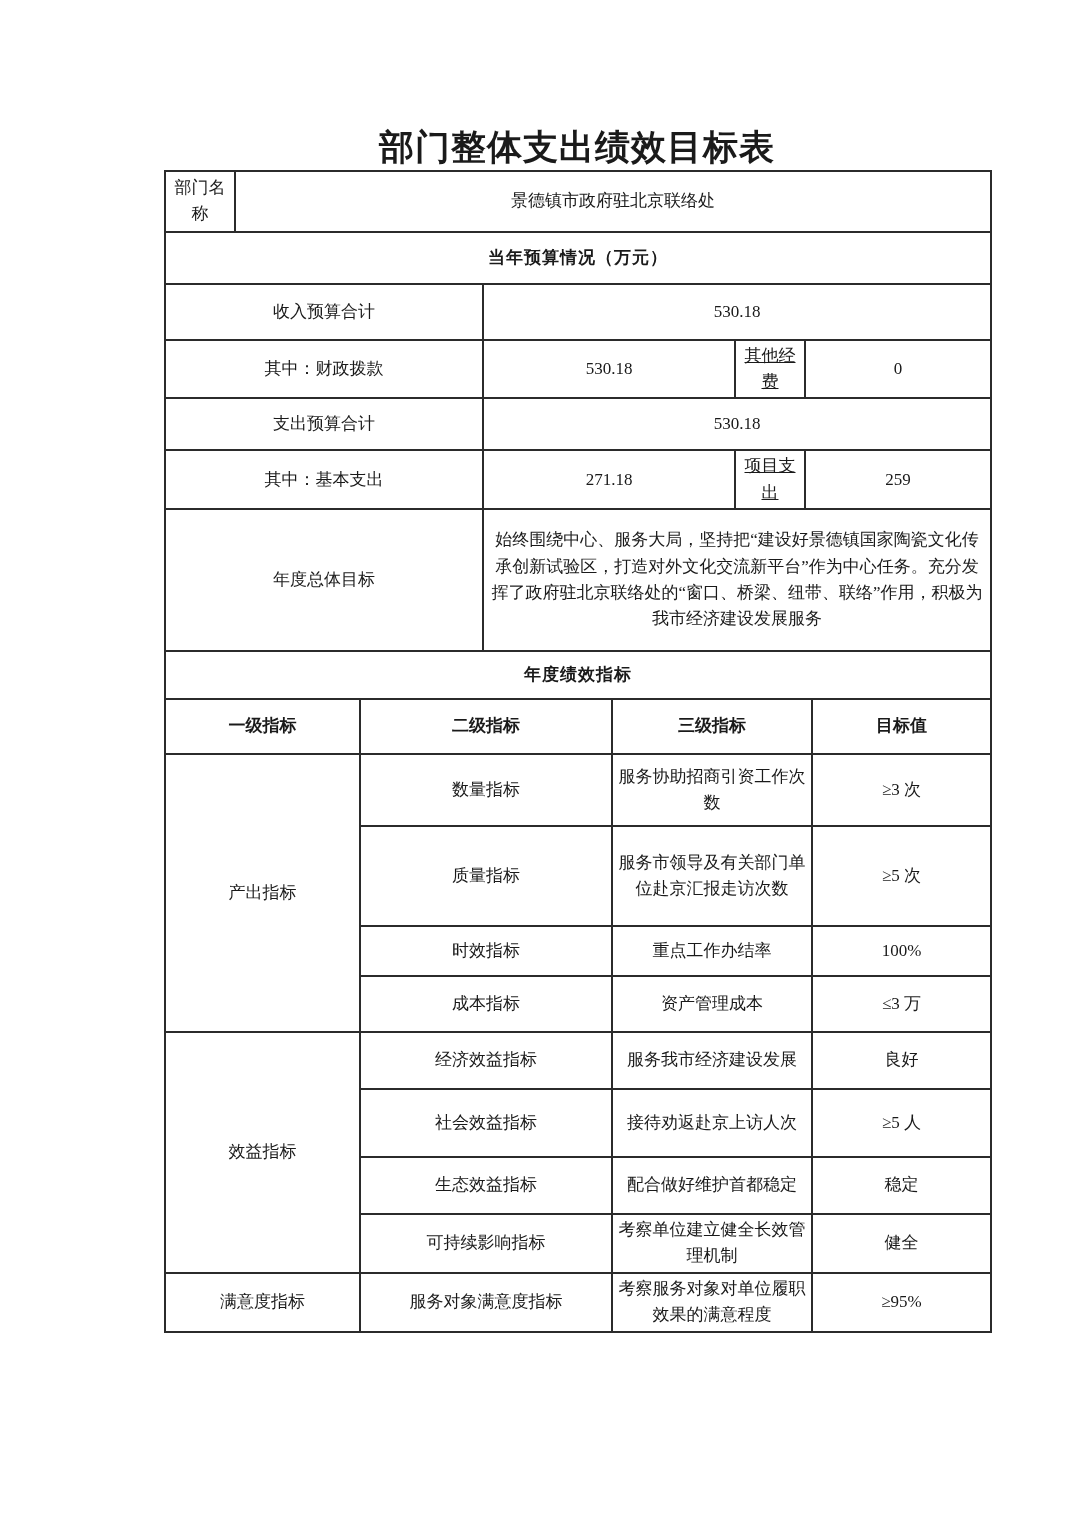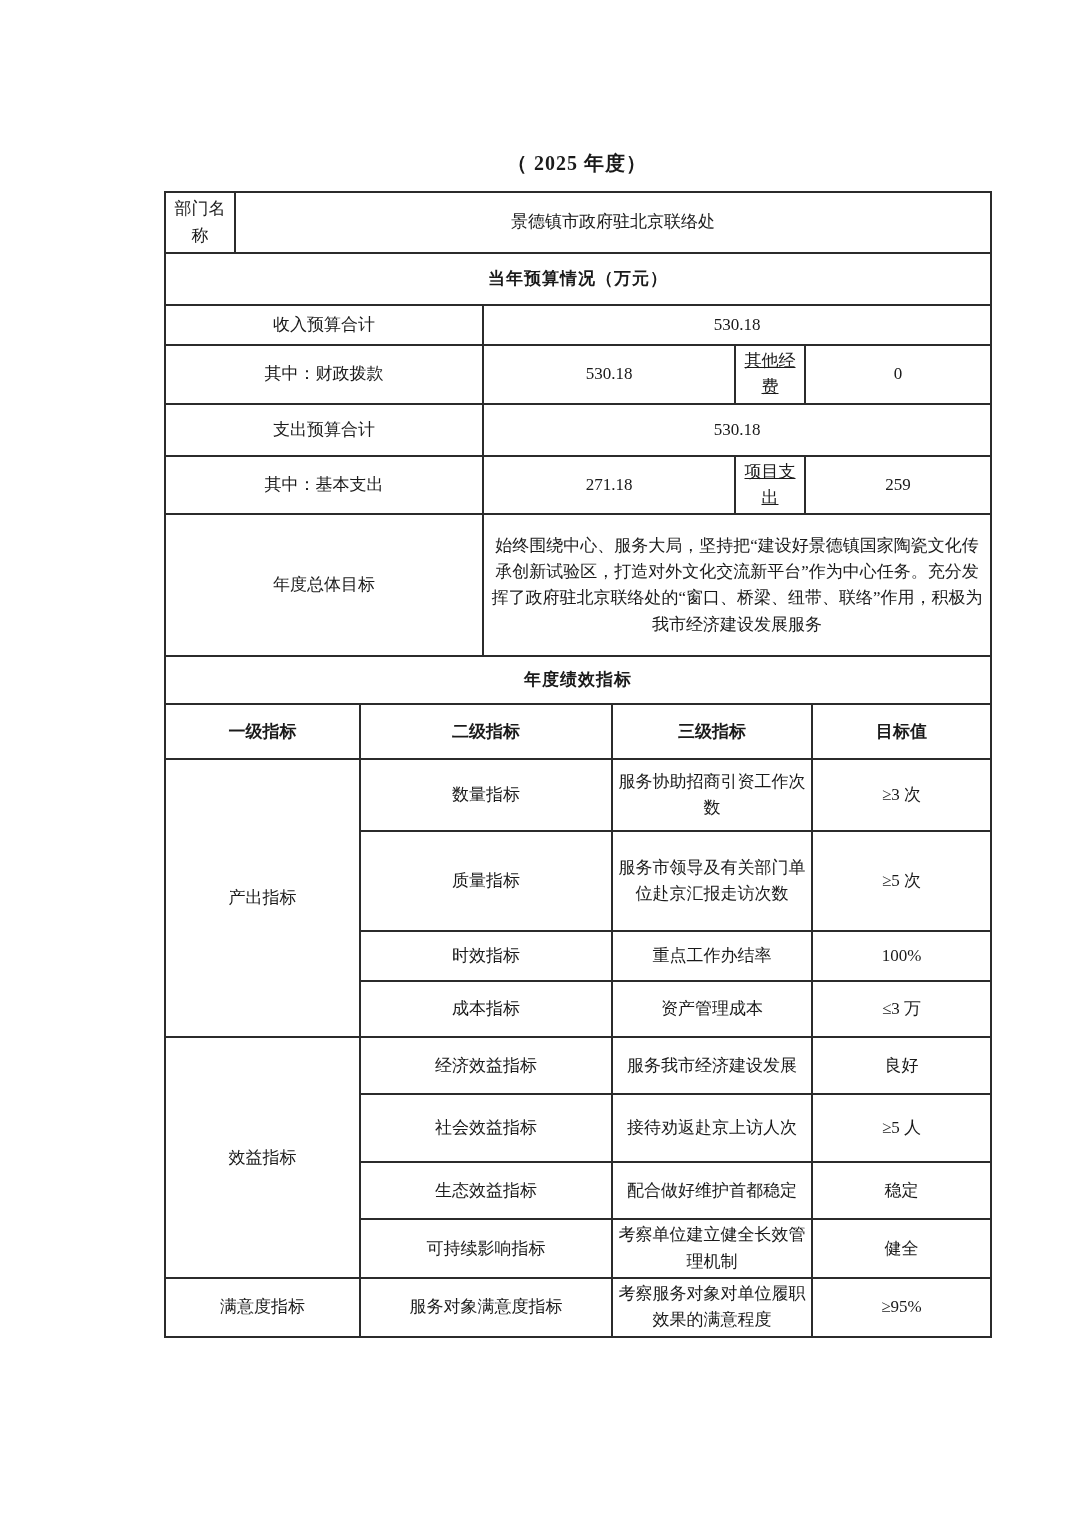--- a/index.html
+++ b/index.html
@@ -92,21 +92,21 @@
     text-align: left;
     padding-left: 8px;
     padding-right: 4px;
   }
 </style>
 </head>
 <body>
 
 <div class="doc">
 
-  <div class="subtitle">（ 2025 年度）</div>
+  <h1 class="title">部门整体支出绩效目标表</h1>
 
   <table class="main-table">
     <colgroup>
       <col style="width:70px">
         <col style="width:125px">
         <col style="width:123px">
         <col style="width:129px">
       <col style="width:123px">
         <col style="width:70px">
         <col style="width:7px">
@@ -116,21 +116,21 @@
     <tbody>
         <tr style="height:61px">
       <td class="dept-label">部门名称</td>
       <td colspan="7" class="dept-value">景德镇市政府驻北京联络处</td>
     </tr>
 
     <tr style="height:52px">
       <td colspan="8" class="section-head">当年预算情况（万元）</td>
     </tr>
 
-    <tr style="height:40px">
+    <tr style="height:56px">
       <td colspan="3">收入预算合计</td>
       <td colspan="5" class="merged-value">530.18</td>
     </tr>
 
     <tr style="height:55px">
       <td colspan="3">其中：财政拨款</td>
       <td colspan="2">530.18</td>
       <td class="small-split">其他经费</td>
       <td colspan="2" class="left-val">0</td>
     </tr>

